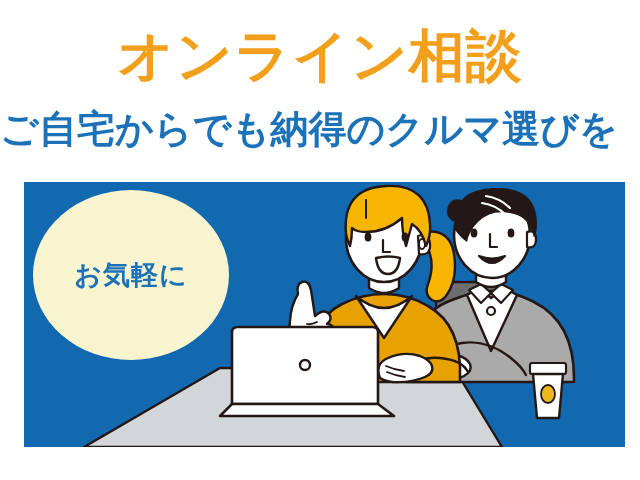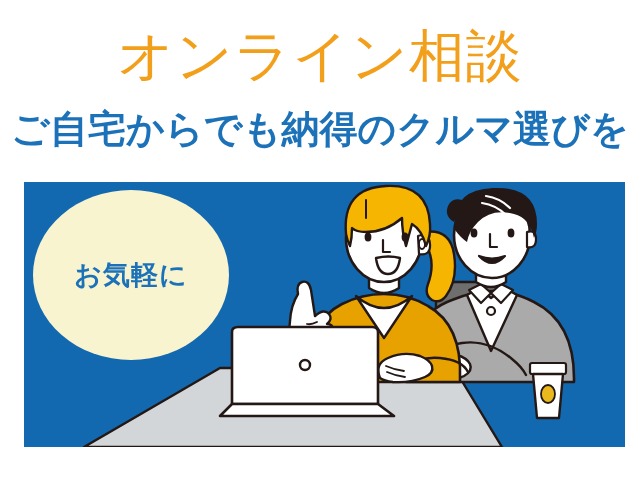--- a/index.html
+++ b/index.html
@@ -21,31 +21,30 @@
     background: #ffffff;
   }
   .headline {
     position: absolute;
     left: 0;
     top: 28px;
     width: 640px;
     text-align: center;
     color: #F2A01C;
     font-size: 56px;
-    font-weight: normal;
+    font-weight: bold;
     letter-spacing: 1px;
     line-height: 1;
     white-space: nowrap;
   }
   .subhead {
     position: absolute;
     left: 0;
     top: 110px;
     width: 640px;
-    text-align: center;
     color: #1C72B8;
     font-size: 38px;
     font-weight: bold;
     line-height: 1;
     white-space: nowrap;
   }
   .panel {
     position: absolute;
     left: 24px;
     top: 182px;

